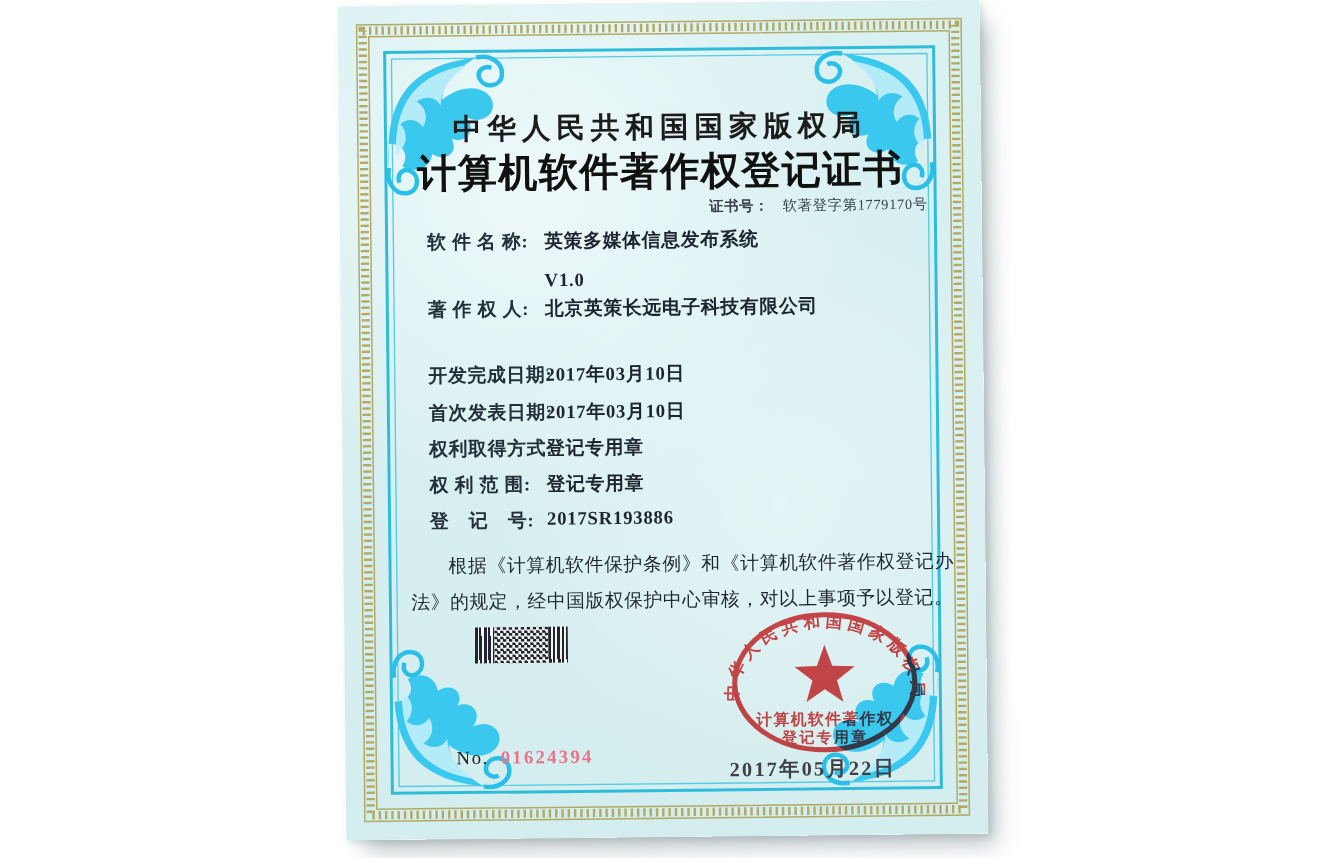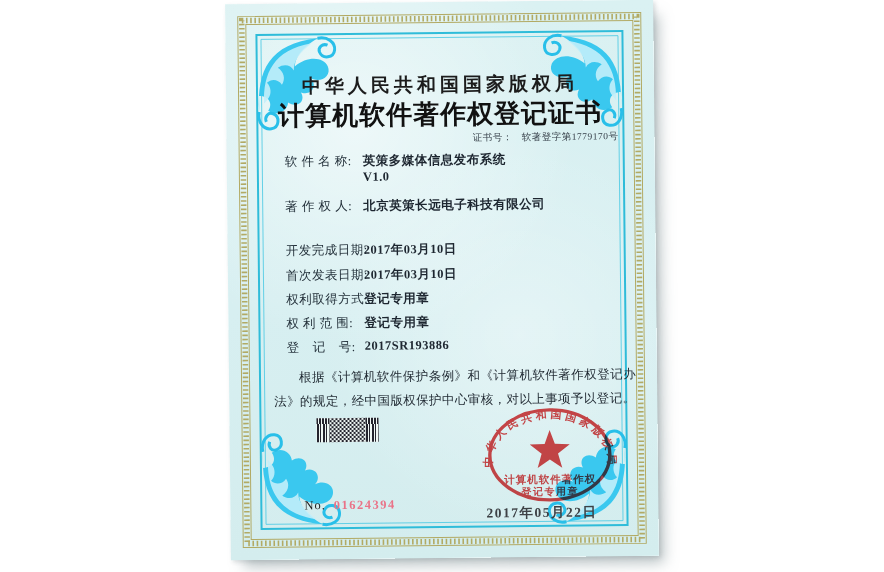--- a/index.html
+++ b/index.html
@@ -23,25 +23,25 @@
     position:absolute;top:70px;left:0;width:100%;text-align:center;
     font-size:19px;font-weight:700;letter-spacing:4px;color:#1c1c1c;white-space:nowrap;
   }
   .cert-title{
     position:absolute;top:95px;left:0;width:100%;text-align:center;
     font-size:26px;font-weight:700;letter-spacing:1px;color:#111;white-space:nowrap;
   }
   .certno{
     position:absolute;top:130px;right:36px;font-size:9.5px;color:#37404a;letter-spacing:.5px;
   }
-  .certno .lbl{margin-right:9px;}
+  .certno .lbl{margin-right:9px;font-weight:bold;}
   .row{position:absolute;left:58px;display:flex;white-space:nowrap;}
-  .row .lab{width:78px;color:#23303a;letter-spacing:.5px;flex:none;}
+  .row .lab{width:78px;color:#23303a;letter-spacing:.5px;flex:none;font-weight:bold;}
   .row .val{color:#1d2630;font-weight:600;letter-spacing:.5px;}
-  .r1{top:150px}.r1b{top:167px;left:136px;font-weight:600;}
+  .r1{top:150px}.r1b{top:177px;left:136px;font-weight:600;}
   .r2{top:195px}.r3{top:239px}.r4{top:264px}.r5{top:288px}.r6{top:312px}.r7{top:336px}
   .para{
     position:absolute;left:45px;top:362px;width:362px;
     font-size:12.5px;line-height:24px;color:#1e2730;text-indent:2em;
     letter-spacing:.4px;text-align:justify;
   }
   .barcode{
     position:absolute;left:87px;top:415px;width:62px;height:24px;display:flex;
     background:#eef6f3;
   }

